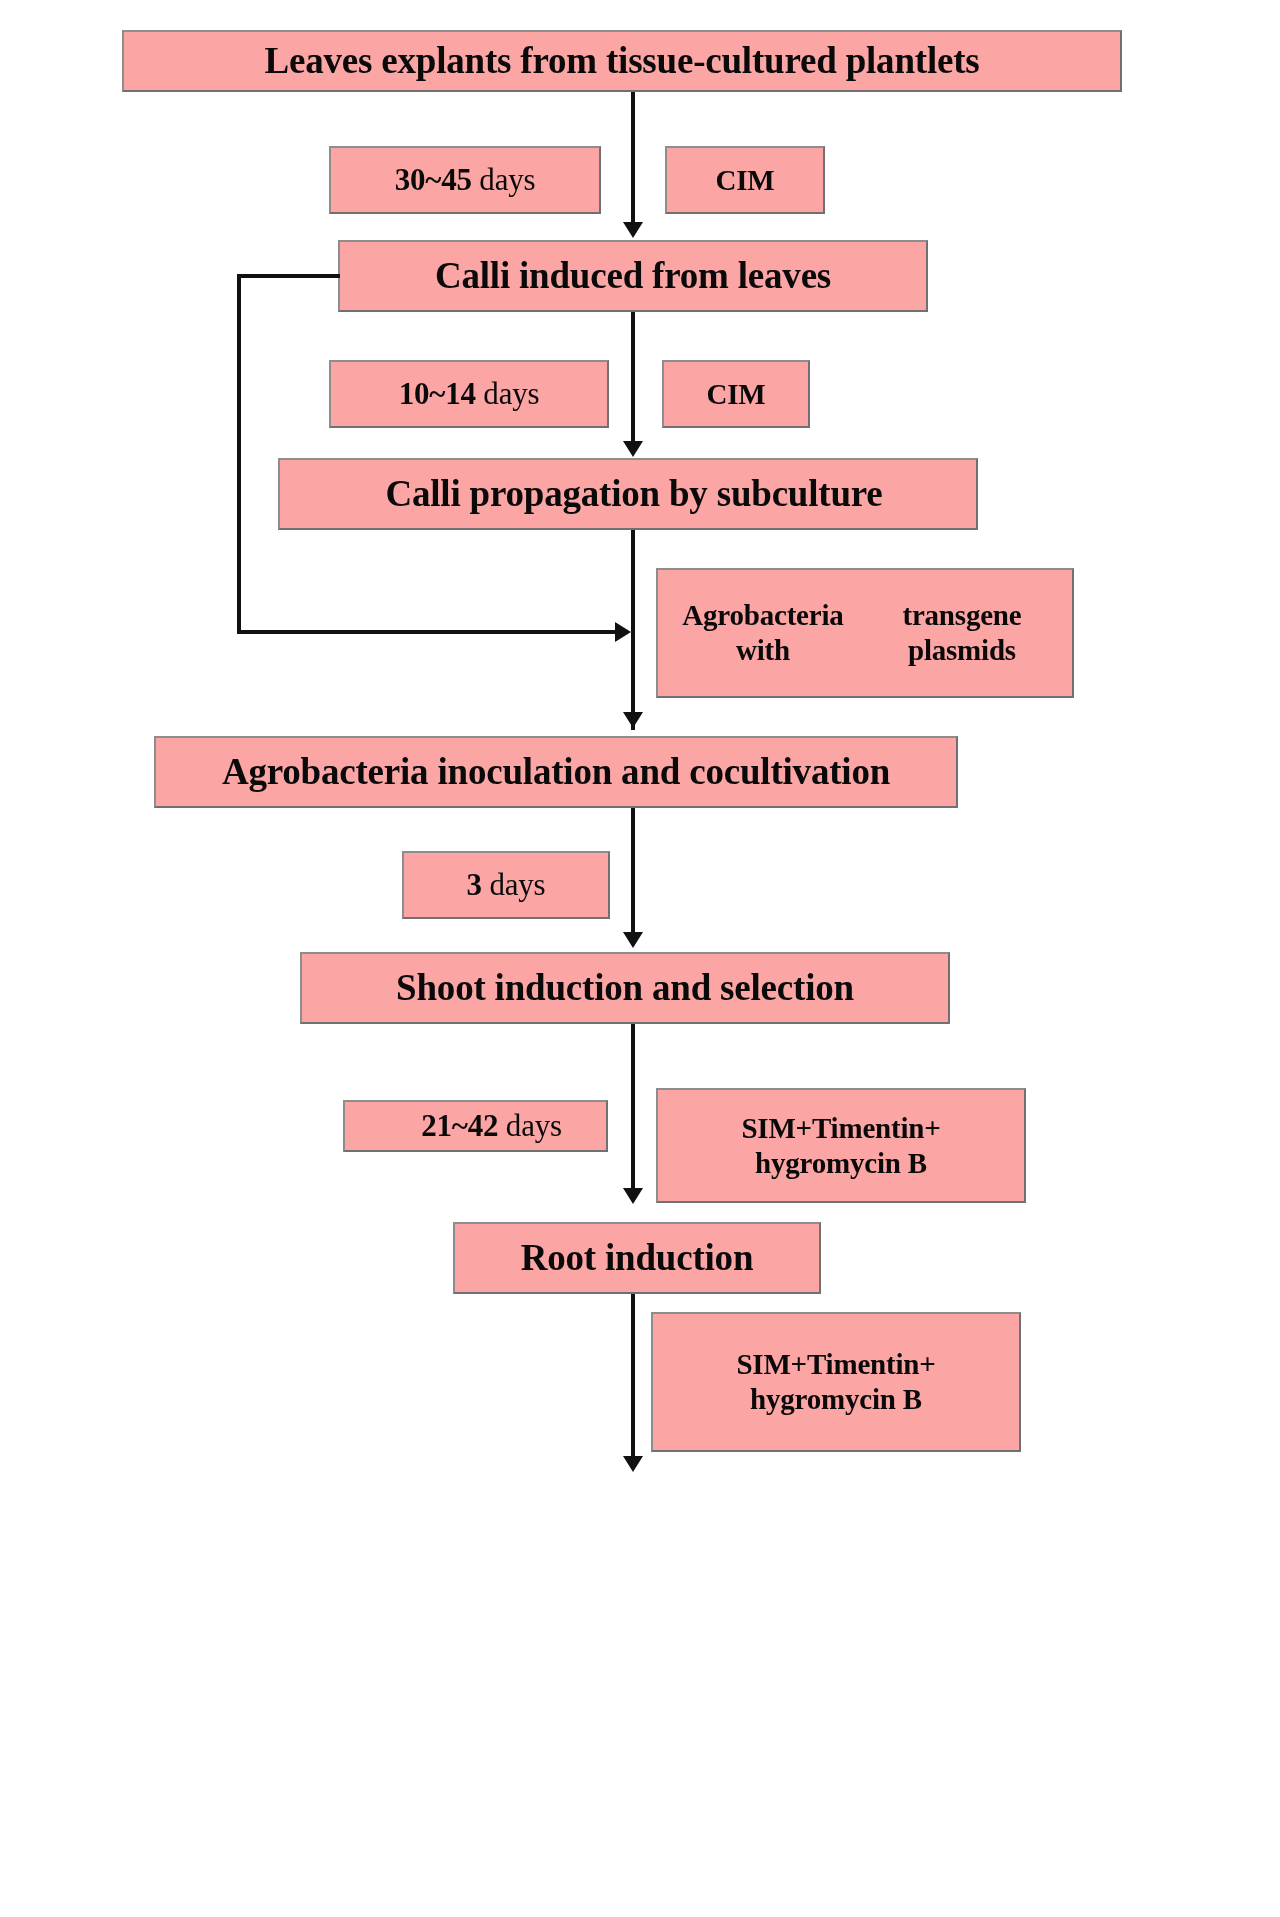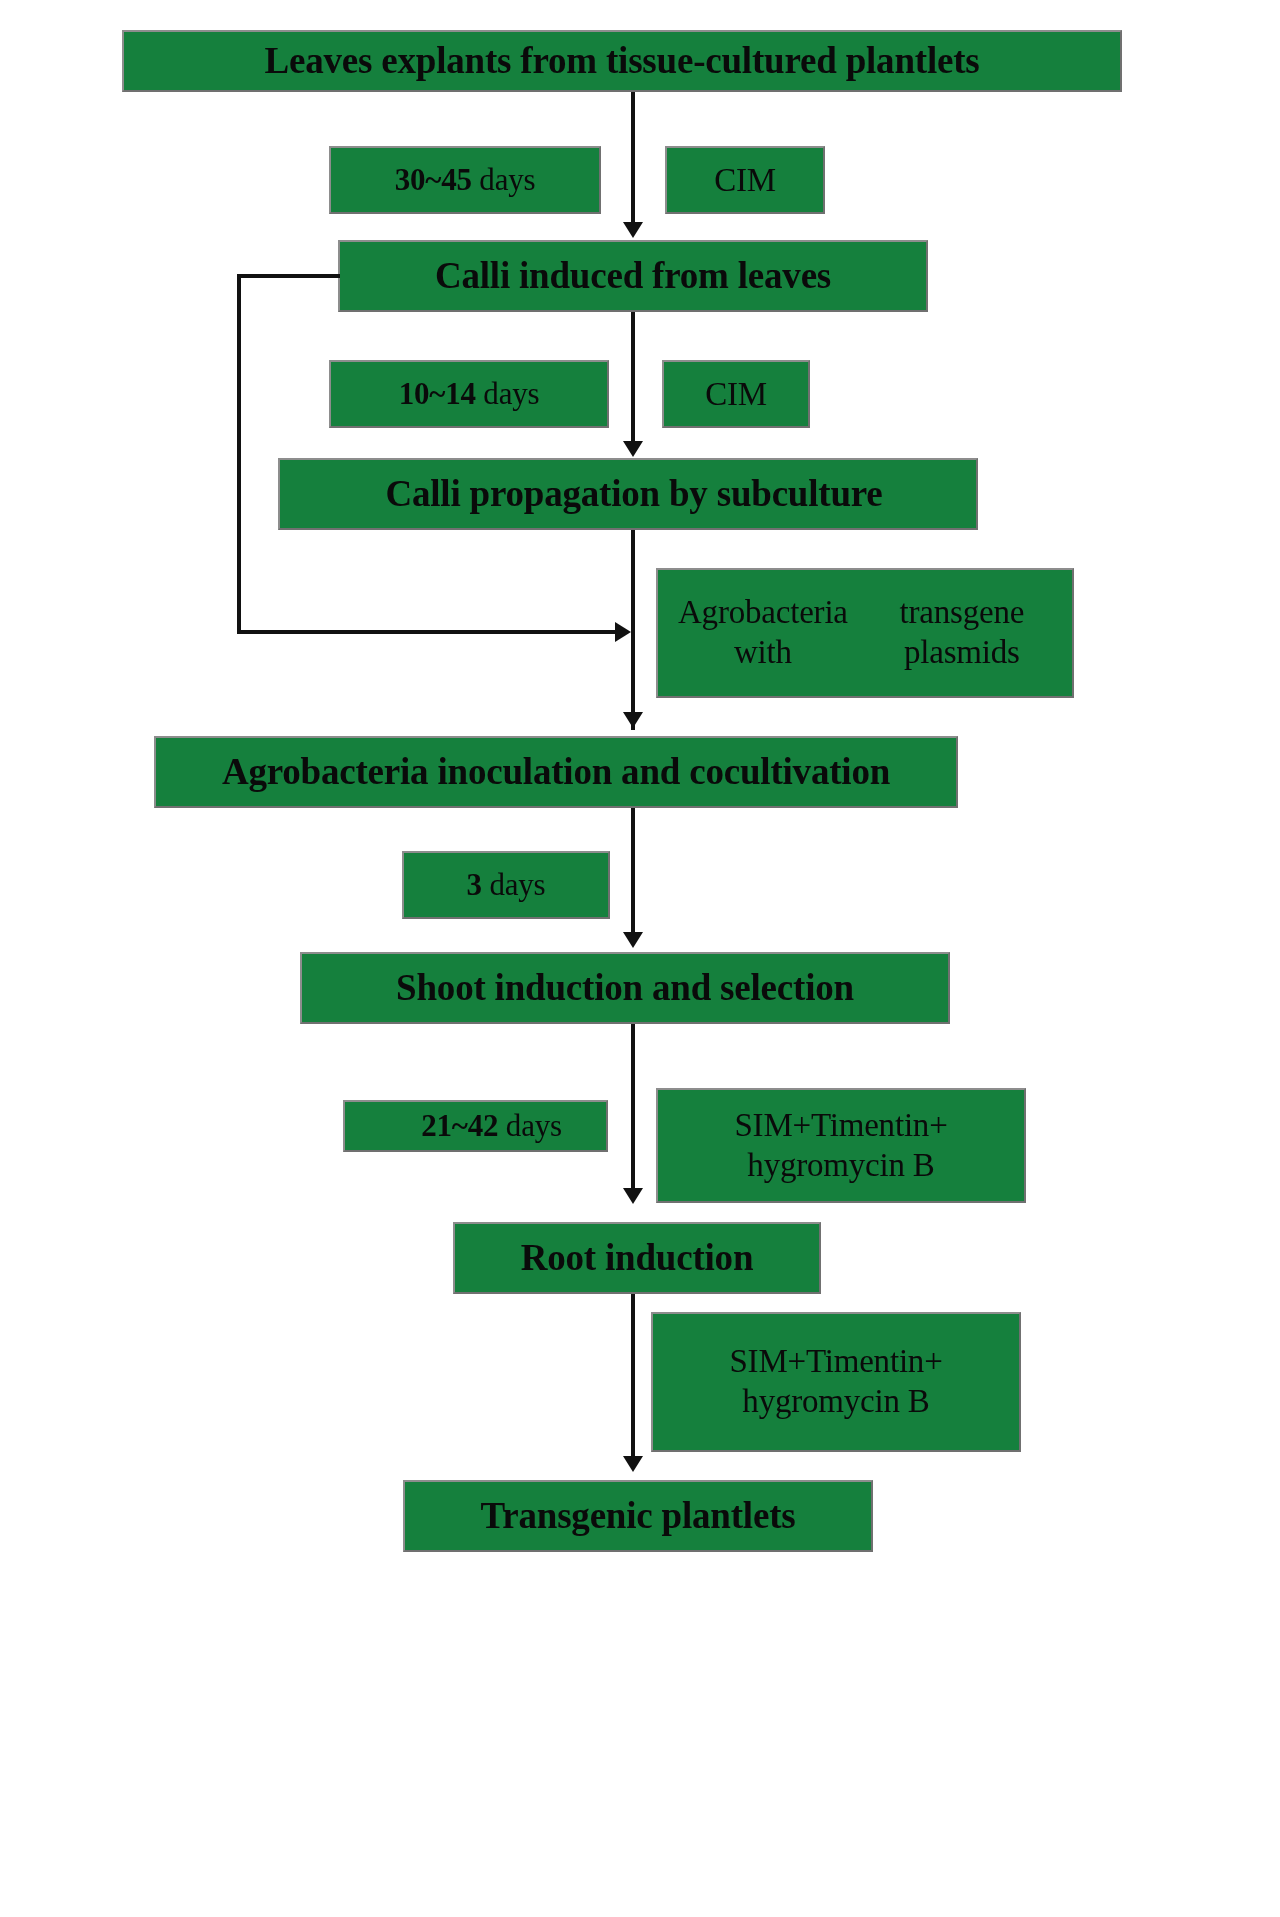--- a/index.html
+++ b/index.html
@@ -13,21 +13,21 @@
     height: 1917px;
     margin: 0 auto;
     background: #ffffff;
     font-family: "Liberation Serif", "DejaVu Serif", serif;
     overflow: hidden;
   }
   
   .node {
     position: absolute;
     box-sizing: border-box;
-    background: #15803d;
+    background: #fca5a5;
     border: 2px solid #6e6e6e;
     border-top-color: #8d8d8d;
     border-left-color: #8d8d8d;
     border-right-color: #707070;
     border-bottom-color: #707070;
     display: flex;
     align-items: center;
     justify-content: center;
     text-align: center;
     line-height: 1.12;
@@ -42,22 +42,22 @@
   
   .duration {
     font-size: 31px;
     font-weight: normal;
   }
   .duration b {
     font-weight: bold;
   }
   
   .medium {
-    font-size: 33px;
-    font-weight: normal;
+    font-size: 29px;
+    font-weight: bold;
   }
   .medium.two-line {
     line-height: 1.2;
     padding: 2px 8px;
   }
   
   .vline {
     position: absolute;
     width: 4px;
     background: #111111;
@@ -180,17 +180,14 @@
 
   <div class="vline" style="left:521px; top:1294px; height:172px;"></div>
   <div class="arrow-down" style="left:513px; top:1456px;"></div>
 
 
   <div class="node medium two-line" style="left:541px; top:1312px; width:370px; height:140px; flex-direction:column;">
     <span>SIM+Timentin+</span>
     <span>hygromycin B</span>
   </div>
 
-  <div class="node stage" style="left:293px; top:1480px; width:470px; height:72px;">
-    <span>Transgenic plantlets</span>
-  </div>
 
 </div>
 
 </body></html>

